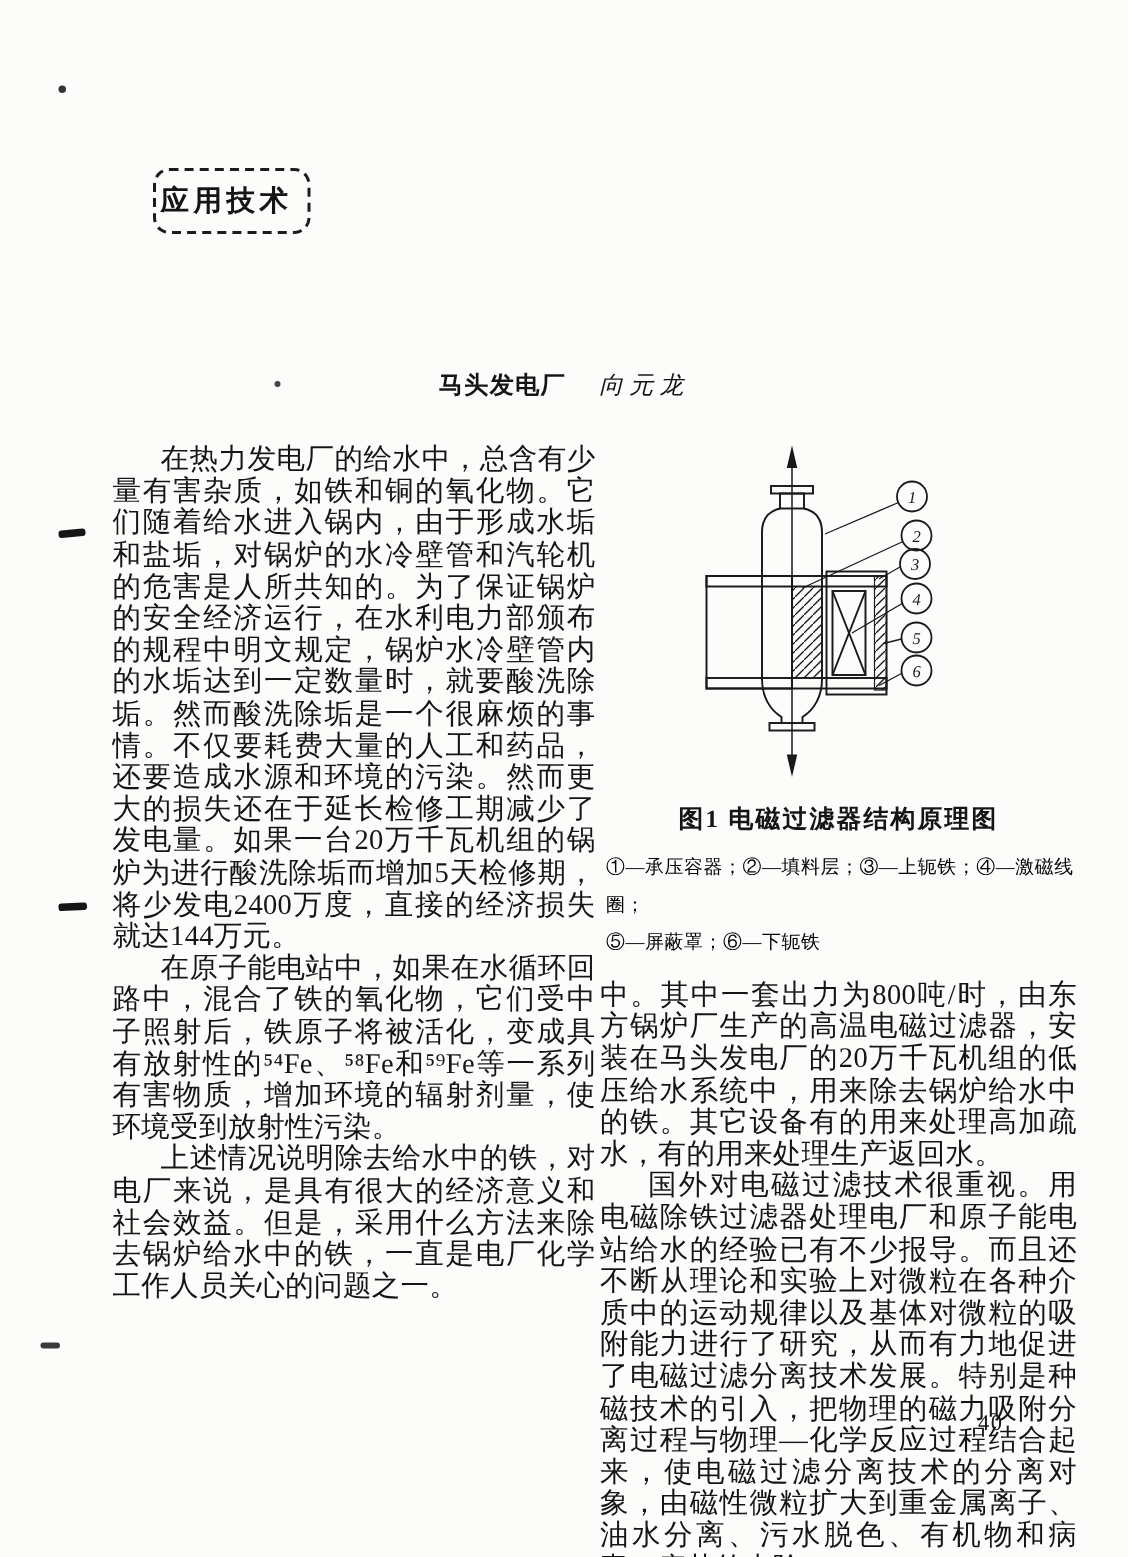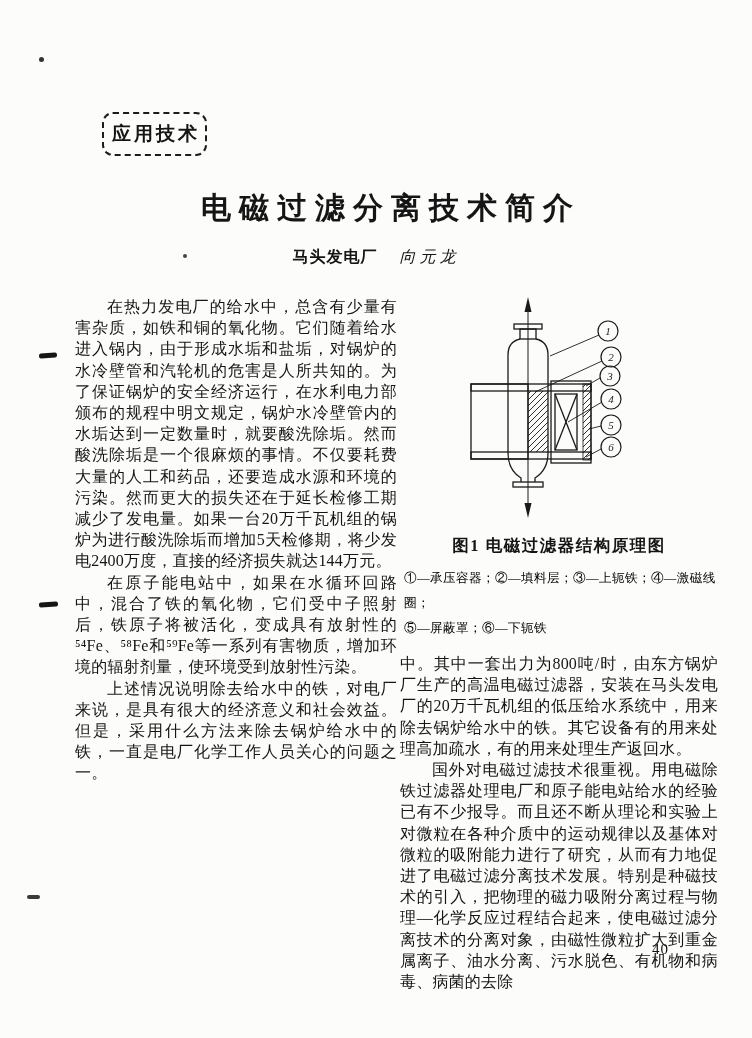--- a/index.html
+++ b/index.html
@@ -13,21 +13,21 @@
     color: #151515;
     font-family: "Liberation Serif", "DejaVu Serif", serif;
   }
   
   .stamp {
     position: absolute;
     left: 102px; top: 112px;
     width: 98px; height: 40px;
     border: 2.5px dashed #1c1c1c;
     border-radius: 11px;
-    display: flex; align-items: center; justify-content: center;
+    display: flex; align-items: center; 
     font-size: 19px; font-weight: bold;
     letter-spacing: 3px;
     padding-left: 3px;
   }
   
   .title {
     position: absolute;
     left: 0; right: 0; top: 188px;
     margin: 0;
     text-align: center;
@@ -42,21 +42,21 @@
     left: 0; right: 0; top: 247px;
     text-align: center;
     font-size: 16px;
     white-space: nowrap;
   }
   .byline .affil { font-weight: bold; margin-right: 18px; letter-spacing: 1px; }
   .byline .author { font-style: italic; letter-spacing: 4px; }
   
   .col {
     position: absolute;
-    font-size: 16px;
+    font-size: 19px;
     line-height: 21.2px;
     text-align: justify;
     letter-spacing: 0.2px;
   }
   .col-left  { left: 75px;  top: 296px; width: 322px; }
   .col-right { left: 400px; top: 653px; width: 318px; }
   .para { margin: 0; text-indent: 32px; }
   .para.no-indent { text-indent: 0; }
   
   .fig { position: absolute; left: 400px; top: 296px; width: 318px; margin: 0; }
@@ -96,21 +96,20 @@
 </style>
 </head>
 <body>
 
 <div class="page">
 
   <div class="stamp">
     <span>应用技术</span>
   </div>
 
-  <h1 class="title">电磁过滤分离技术简介</h1>
   <div class="byline">
     <span class="affil">马头发电厂</span>
     <span class="author">向元龙</span>
   </div>
 
   <div class="col col-left">
     <p class="para">在热力发电厂的给水中，总含有少量有害杂质，如铁和铜的氧化物。它们随着给水进入锅内，由于形成水垢和盐垢，对锅炉的水冷壁管和汽轮机的危害是人所共知的。为了保证锅炉的安全经济运行，在水利电力部颁布的规程中明文规定，锅炉水冷壁管内的水垢达到一定数量时，就要酸洗除垢。然而酸洗除垢是一个很麻烦的事情。不仅要耗费大量的人工和药品，还要造成水源和环境的污染。然而更大的损失还在于延长检修工期减少了发电量。如果一台20万千瓦机组的锅炉为进行酸洗除垢而增加5天检修期，将少发电2400万度，直接的经济损失就达144万元。</p>
     <p class="para">在原子能电站中，如果在水循环回路中，混合了铁的氧化物，它们受中子照射后，铁原子将被活化，变成具有放射性的⁵⁴Fe、⁵⁸Fe和⁵⁹Fe等一系列有害物质，增加环境的辐射剂量，使环境受到放射性污染。</p>
     <p class="para">上述情况说明除去给水中的铁，对电厂来说，是具有很大的经济意义和社会效益。但是，采用什么方法来除去锅炉给水中的铁，一直是电厂化学工作人员关心的问题之一。</p>
   </div>

